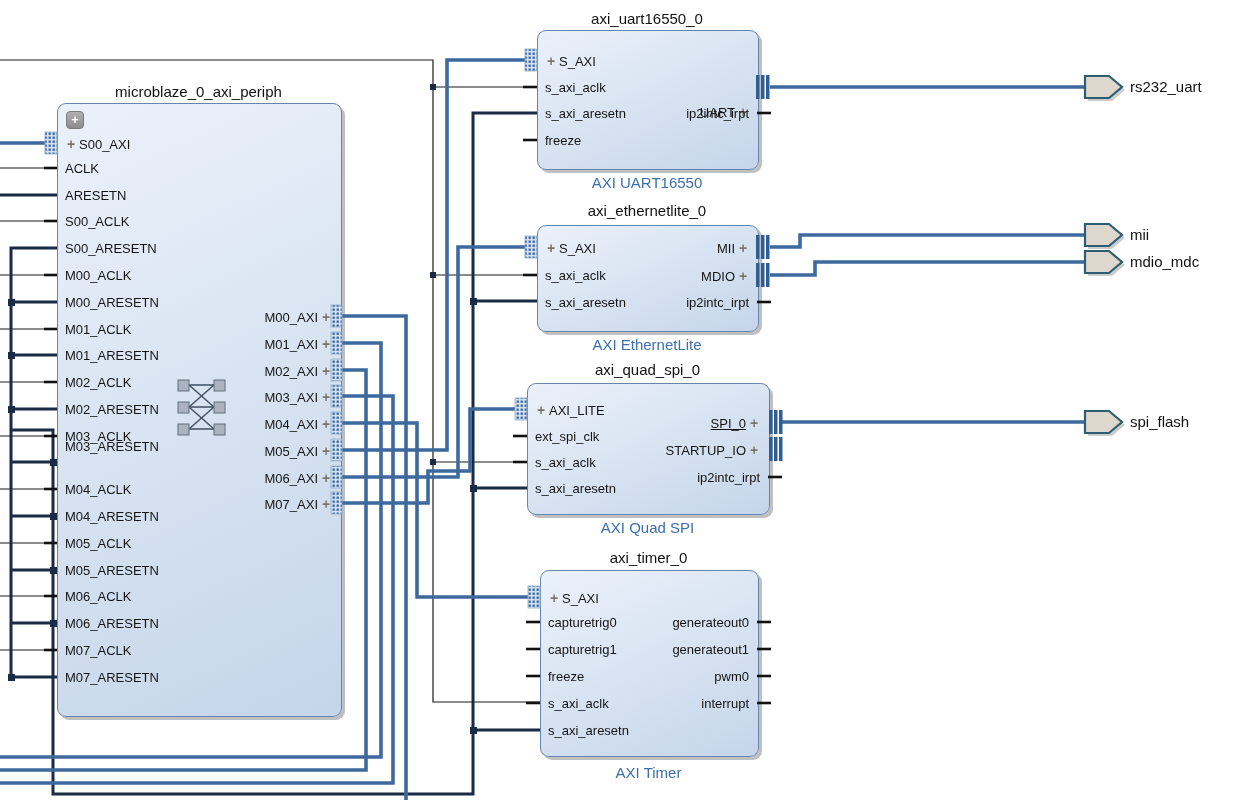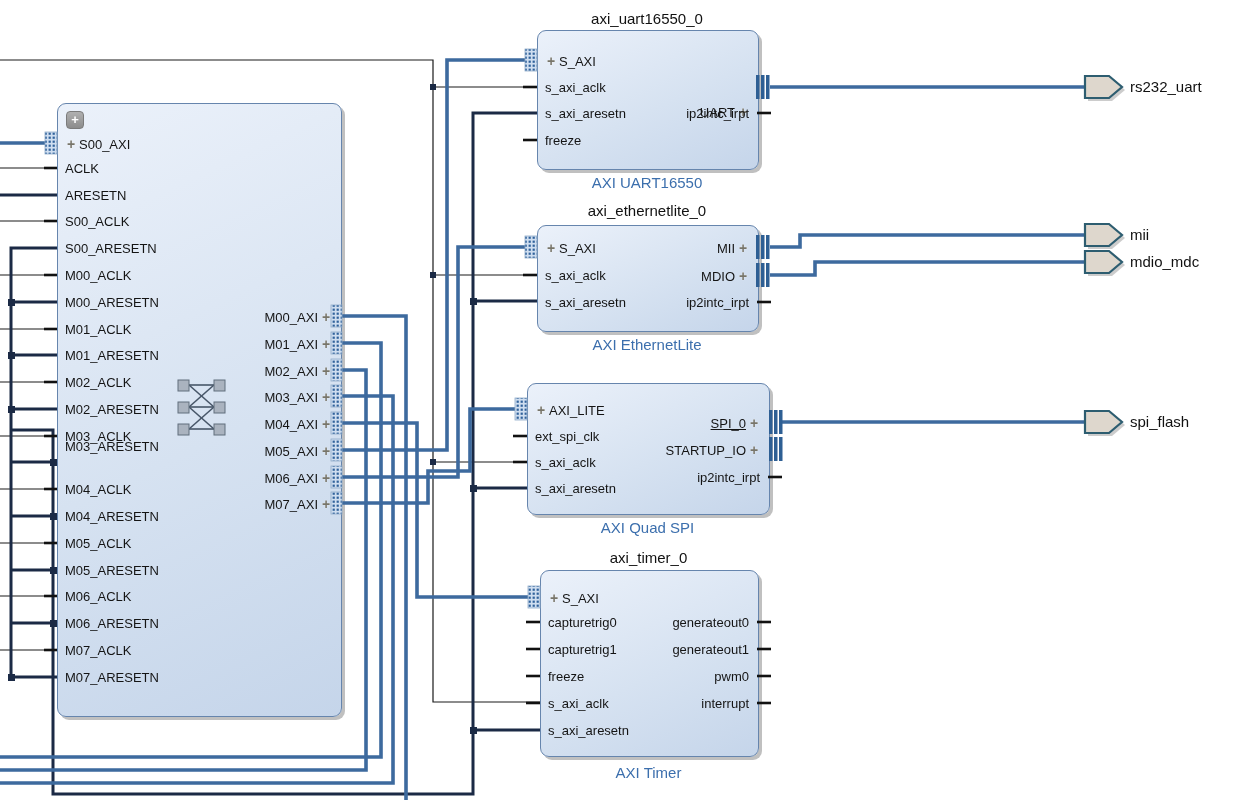--- a/index.html
+++ b/index.html
@@ -24,20 +24,21 @@
   .w-clk{stroke:#1a1a1a;stroke-width:1.2;fill:none;}
   .w-rst{stroke:#1b2a45;stroke-width:3;fill:none;}
   .w-bus{stroke:#3d6a9e;stroke-width:3.6;fill:none;}
   .stub{stroke:#111;stroke-width:2.6;}
 </style>
 </head>
 <body>
 
 <div class="canvas">
 
+  <div class="blk-title" style="left:57px;top:83px;width:283px;">microblaze_0_axi_periph</div>
   <div class="block" style="left:57px;top:103px;width:283px;height:612px;">
     <div class="expand-btn">+</div>
     <div class="pin l" style="top:31px;"><span class="plus">+</span><span>S00_AXI</span></div>
     <div class="pin l" style="top:56px;">ACLK</div>
     <div class="pin l" style="top:83px;">ARESETN</div>
     <div class="pin l" style="top:109px;">S00_ACLK</div>
     <div class="pin l" style="top:136px;">S00_ARESETN</div>
     <div class="pin l" style="top:163px;">M00_ACLK</div>
     <div class="pin l" style="top:190px;">M00_ARESETN</div>
     <div class="pin l" style="top:217px;">M01_ACLK</div>
@@ -79,20 +80,21 @@
   <div class="block" style="left:537px;top:225px;width:220px;height:105px;">
     <div class="pin l" style="top:13px;"><span class="plus">+</span><span>S_AXI</span></div>
     <div class="pin l" style="top:41px;">s_axi_aclk</div>
     <div class="pin l" style="top:68px;">s_axi_aresetn</div>
     <div class="pin r" style="top:13px;"><span>MII</span><span class="plus">+</span></div>
     <div class="pin r" style="top:41px;"><span>MDIO</span><span class="plus">+</span></div>
     <div class="pin r" style="top:68px;">ip2intc_irpt</div>
   </div>
   <div class="blk-type" style="left:537px;top:336px;width:220px;">AXI EthernetLite</div>
 
+  <div class="blk-title" style="left:527px;top:361px;width:241px;">axi_quad_spi_0</div>
   <div class="block" style="left:527px;top:383px;width:241px;height:130px;">
     <div class="pin l" style="top:17px;"><span class="plus">+</span><span>AXI_LITE</span></div>
     <div class="pin l" style="top:44px;">ext_spi_clk</div>
     <div class="pin l" style="top:70px;">s_axi_aclk</div>
     <div class="pin l" style="top:96px;">s_axi_aresetn</div>
     <div class="pin r" style="top:30px;text-decoration:underline;"><span>SPI_0</span><span class="plus">+</span></div>
     <div class="pin r" style="top:57px;"><span>STARTUP_IO</span><span class="plus">+</span></div>
     <div class="pin r" style="top:85px;">ip2intc_irpt</div>
   </div>
   <div class="blk-type" style="left:527px;top:519px;width:241px;">AXI Quad SPI</div>

